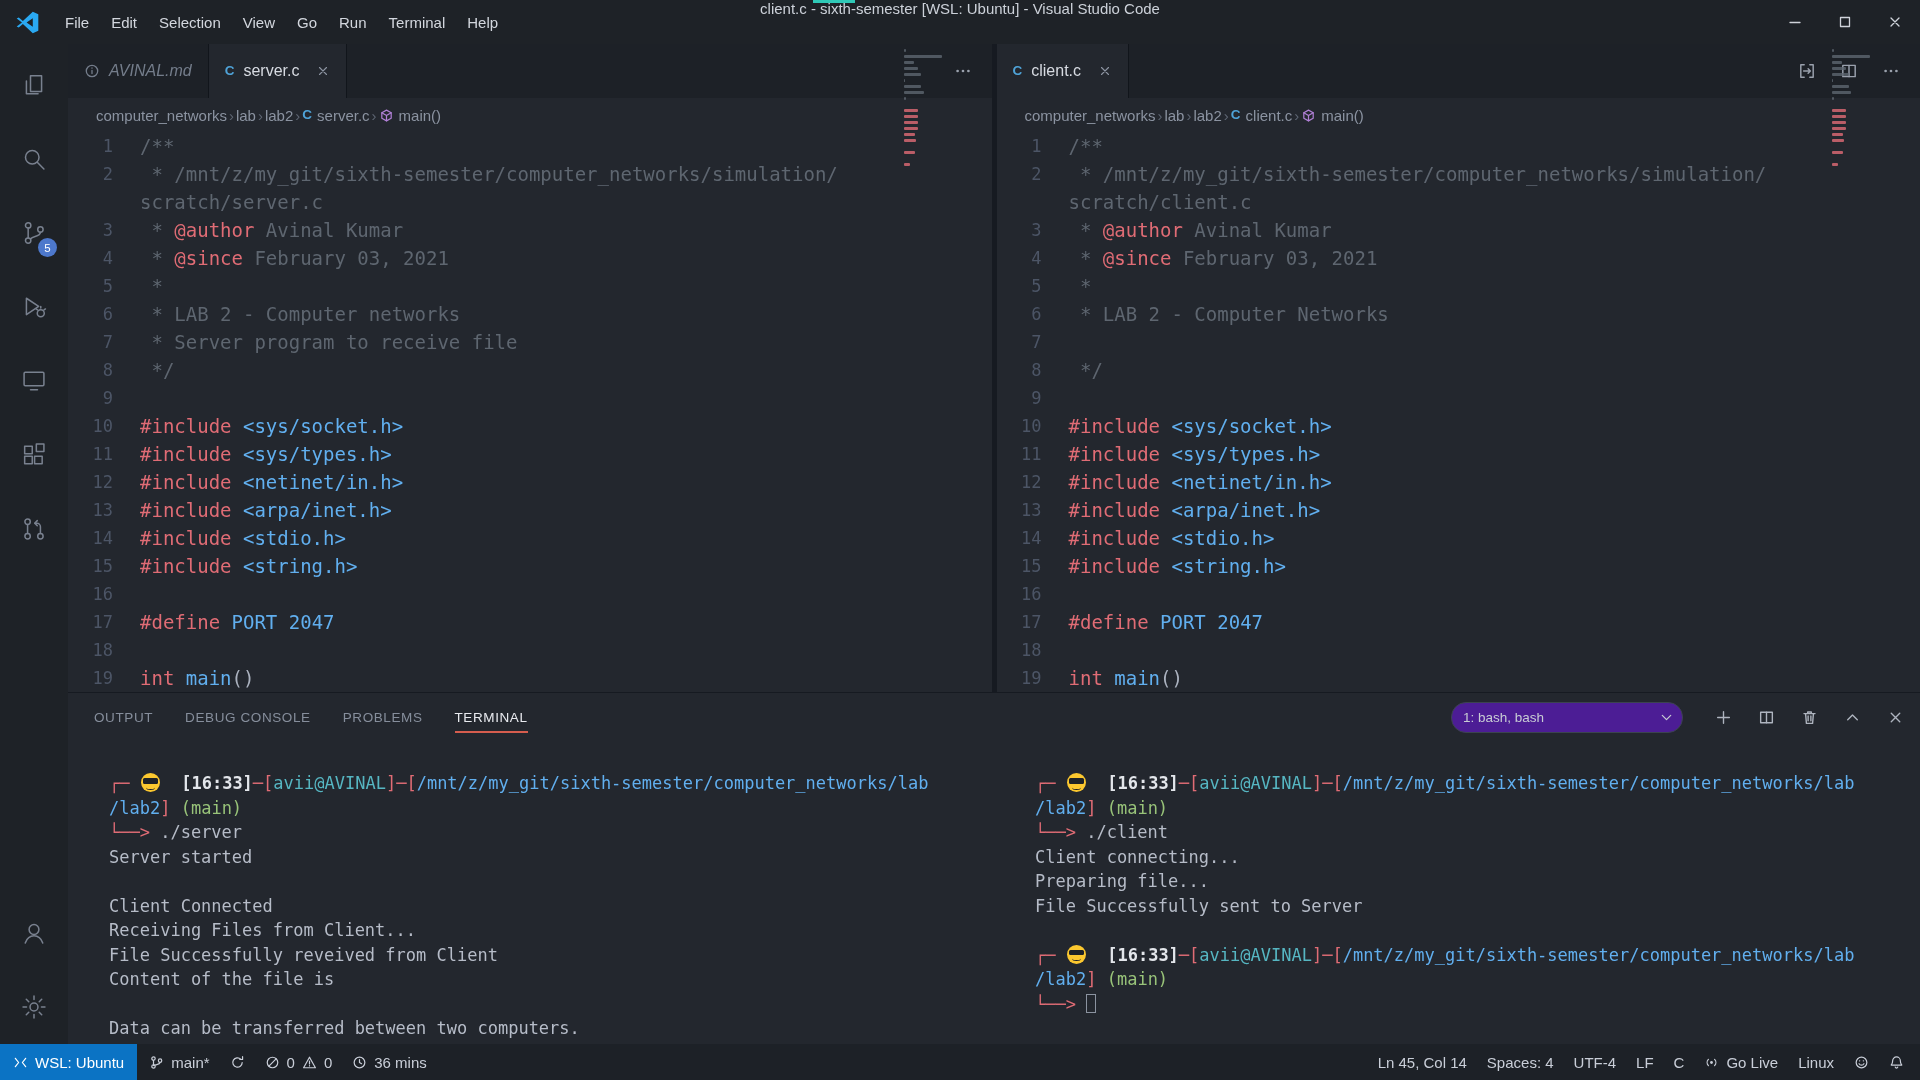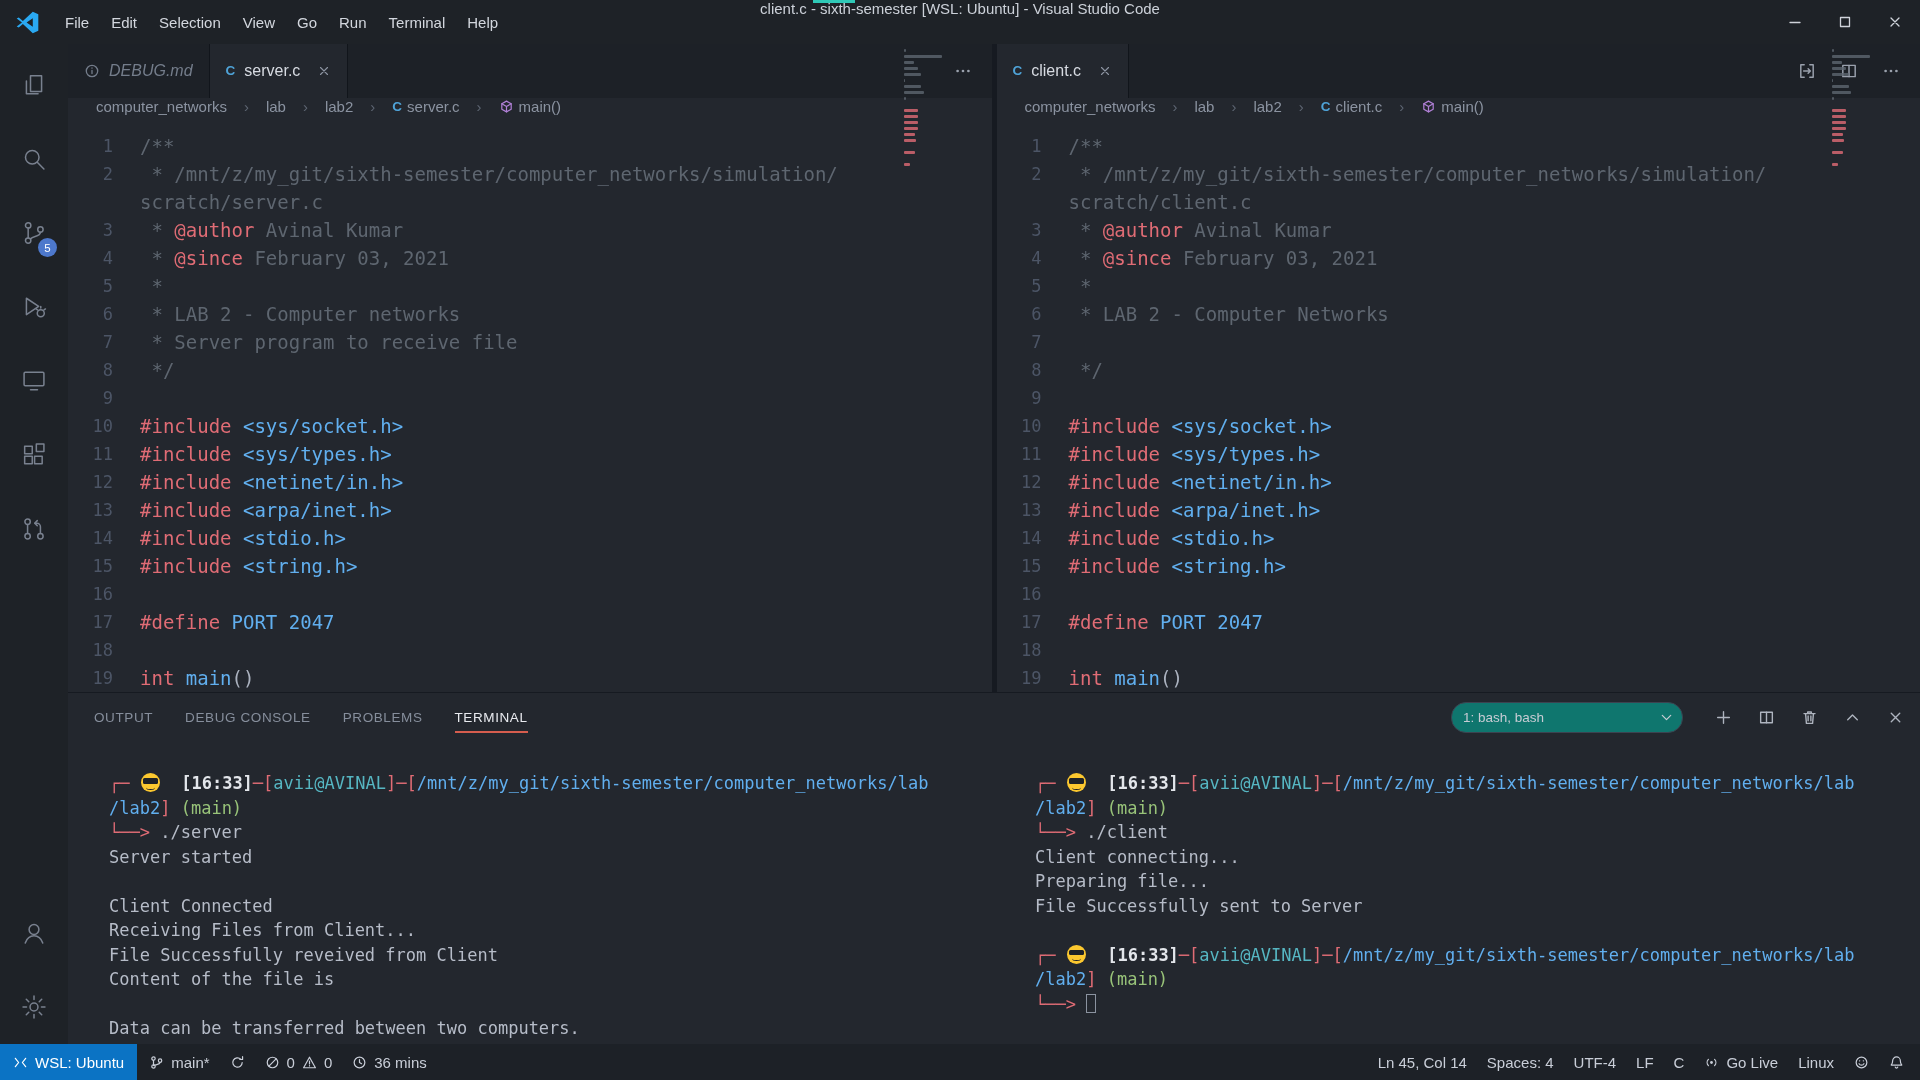--- a/index.html
+++ b/index.html
@@ -44,21 +44,21 @@
   .tabs-wrap{display:flex}
   .tab{display:flex;align-items:center;gap:9px;padding:0 16px;font-size:16px;background:var(--tabbar_bg);
     color:#747d8b;border-right:1px solid #11151b}
   .tab.active{background:var(--editor_bg);color:#d7dbe2}
   .tab.preview .tab-label{font-style:italic}
   .tab .icn svg{width:16px;height:16px}
   .tab-close{margin-left:8px;display:flex;color:#8d95a2}
   .tab-close svg{width:14px;height:14px}
   .group-actions{margin-left:auto;display:flex;align-items:center;gap:24px;padding-right:20px;color:#9aa1ad}
   .ga-btn{display:flex}.ga-btn svg{width:18px;height:18px}
-  .breadcrumbs{flex:0 0 34px;display:flex;align-items:flex-start;padding-left:28px;font-size:15px;color:#8b93a1;gap:17px;white-space:nowrap;overflow:hidden}
+  .breadcrumbs{flex:0 0 34px;display:flex;align-items:center;padding-left:28px;font-size:15px;color:#8b93a1;gap:2px;white-space:nowrap;overflow:hidden}
   .crumb{display:flex;align-items:center;gap:5px}
   .crumb-sep{color:#5d6572;font-size:15px}
   .crumb .icn svg{width:15px;height:15px}
   .cletter{color:var(--c_icon_blue);font-weight:700;font-size:13.5px;line-height:1}
 
   .code{flex:1;overflow:hidden;font-family:"DejaVu Sans Mono",monospace;font-size:19px;line-height:28px;color:var(--text_fg)}
   .crow{display:flex;height:28px;white-space:pre}
   .ln{flex:0 0 72px;text-align:right;padding-right:27px;color:#4c5566;font-size:17px}
   .tc{color:var(--comment_gray)} .td{color:var(--syntax_red)} .tp{color:var(--syntax_red)}
   .tk{color:var(--syntax_red)} .th{color:var(--syntax_blue)} .tf{color:var(--syntax_blue)}
@@ -67,21 +67,21 @@
   .mm-row{height:3.2px;margin-bottom:2.8px;border-radius:1px;opacity:.8}
 
   
   .panel{flex:1;min-height:0;border-top:1px solid var(--divider);background:var(--editor_bg);display:flex;flex-direction:column}
   .panel-header{flex:0 0 48px;display:flex;align-items:center;padding:0 16px 0 26px}
   .panel-tabs{display:flex;height:100%}
   .panel-tab{margin-right:32px;font-size:13.5px;letter-spacing:.6px;color:#868e9c;display:flex;align-items:center;position:relative}
   .panel-tab.active{color:#e8eaef}
   .panel-tab.active::after{content:"";position:absolute;left:0;right:0;bottom:8px;height:2px;background:var(--panel_accent)}
   .panel-controls{margin-left:auto;display:flex;align-items:center;gap:26px;color:#aeb4bf}
-  .term-select{display:flex;align-items:center;justify-content:space-between;width:232px;height:31px;background:#0f766e;
+  .term-select{display:flex;align-items:center;justify-content:space-between;width:232px;height:31px;background:#4c1d95;
     border:1px solid #3c4350;border-radius:15px;padding:0 8px 0 11px;font-size:13.5px;color:#c8ccd4;margin-right:6px}
   .term-select .icn svg{width:15px;height:15px}
   .pa-btn{display:flex}.pa-btn svg{width:17px;height:17px}
 
   .terminals{flex:1;display:flex;padding-top:30px;overflow:hidden}
   .term{flex:1;padding-left:41px;font-family:"DejaVu Sans Mono",monospace;font-size:17px;line-height:24.5px;color:#b6bcc8;overflow:hidden;white-space:pre}
   .trow{height:24.5px}
   .tF{color:var(--syntax_red)} .tT{color:#e3e6eb;font-weight:bold} .tU{color:var(--syntax_cyan)}
   .tP{color:var(--syntax_blue)} .tB{color:var(--syntax_green)} .tW{color:#b6bcc8}
   .tE{display:inline-block;width:19px;height:19px;margin:0 1px -3px 1px;border-radius:50%;background:#fcc82f;position:relative;font-size:0;overflow:hidden}
@@ -241,21 +241,21 @@
         <div class="editor-group">
           <div class="tab-bar">
             <div class="tabs-wrap">
                 <div class="tab preview">
                   <span class="icn tab-ic">
                     <svg class="s" viewBox="0 0 16 16">
                       <circle cx="8" cy="8" r="5.7"></circle>
                       <path d="M8 7.3v3.2M8 5v.2"></path>
                     </svg>
                   </span>
-                  <span class="tab-label">DEBUG.md</span>
+                  <span class="tab-label">AVINAL.md</span>
                 </div>
                 <div class="tab active">
                   <span class="icn tab-ic">
                     <span class="cletter">C</span>
                   </span>
                   <span class="tab-label">server.c</span>
                   <span class="tab-close">
                     <svg class="s" viewBox="0 0 16 16">
                       <path d="M4 4l8 8M12 4l-8 8"></path>
                     </svg>

